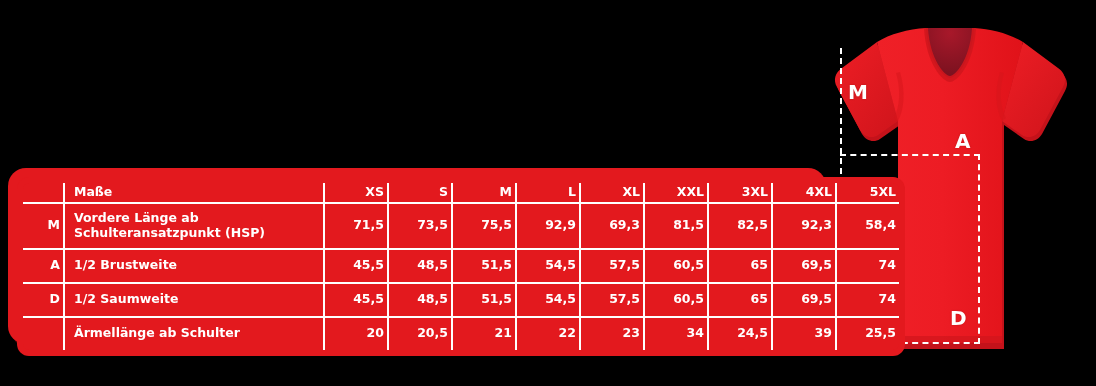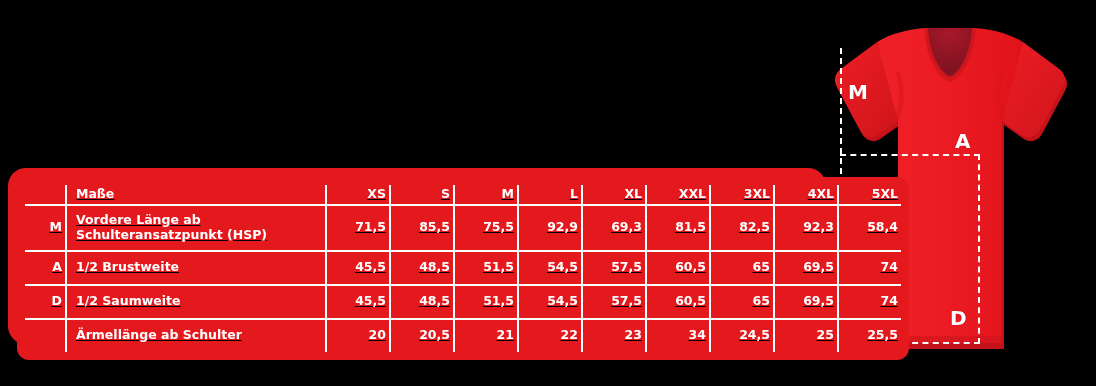--- a/index.html
+++ b/index.html
@@ -94,24 +94,23 @@
     box-shadow: 4px 5px 0 rgba(120,8,10,0.55);
     padding: 9px;
     box-sizing: border-box;
   }
   #size-table {
     width: 100%;
     height: 100%;
     border-collapse: collapse;
     table-layout: fixed;
     background: #e3191e;
-    border: 8px solid #eab308;
+    border: 6px solid #eab308;
     border-radius: 12px;
     overflow: hidden;
-    text-decoration: underline;
   }
   #size-table td, #size-table th {
     border: 2px solid #ffffff;
     color: #ffffff;
     font-family: "DejaVu Sans", sans-serif;
     font-weight: bold;
     font-size: 12.5px;
     text-align: right;
     padding: 2px 3px;
     background: #e3191e;
@@ -262,21 +261,21 @@
             <td class="col-size">XL</td>
             <td class="col-size">XXL</td>
             <td class="col-size">3XL</td>
             <td class="col-size">4XL</td>
             <td class="col-size">5XL</td>
           </tr>
           <tr class="data-row row-tall">
             <td class="col-key">M</td>
             <td class="col-desc">Vordere Länge ab Schulteransatzpunkt (HSP)</td>
             <td class="col-size">71,5</td>
-            <td class="col-size">85,5</td>
+            <td class="col-size">73,5</td>
             <td class="col-size">75,5</td>
             <td class="col-size">92,9</td>
             <td class="col-size">69,3</td>
             <td class="col-size">81,5</td>
             <td class="col-size">82,5</td>
             <td class="col-size">92,3</td>
             <td class="col-size">58,4</td>
           </tr>
           <tr class="data-row">
             <td class="col-key">A</td>
@@ -307,20 +306,20 @@
           <tr class="data-row">
             <td class="col-key"></td>
             <td class="col-desc">Ärmellänge ab Schulter</td>
             <td class="col-size">20</td>
             <td class="col-size">20,5</td>
             <td class="col-size">21</td>
             <td class="col-size">22</td>
             <td class="col-size">23</td>
             <td class="col-size">34</td>
             <td class="col-size">24,5</td>
-            <td class="col-size">25</td>
+            <td class="col-size">39</td>
             <td class="col-size">25,5</td>
           </tr>
         </tbody>
     </table>
   </div>
 
 </div>
 
 </body></html>

